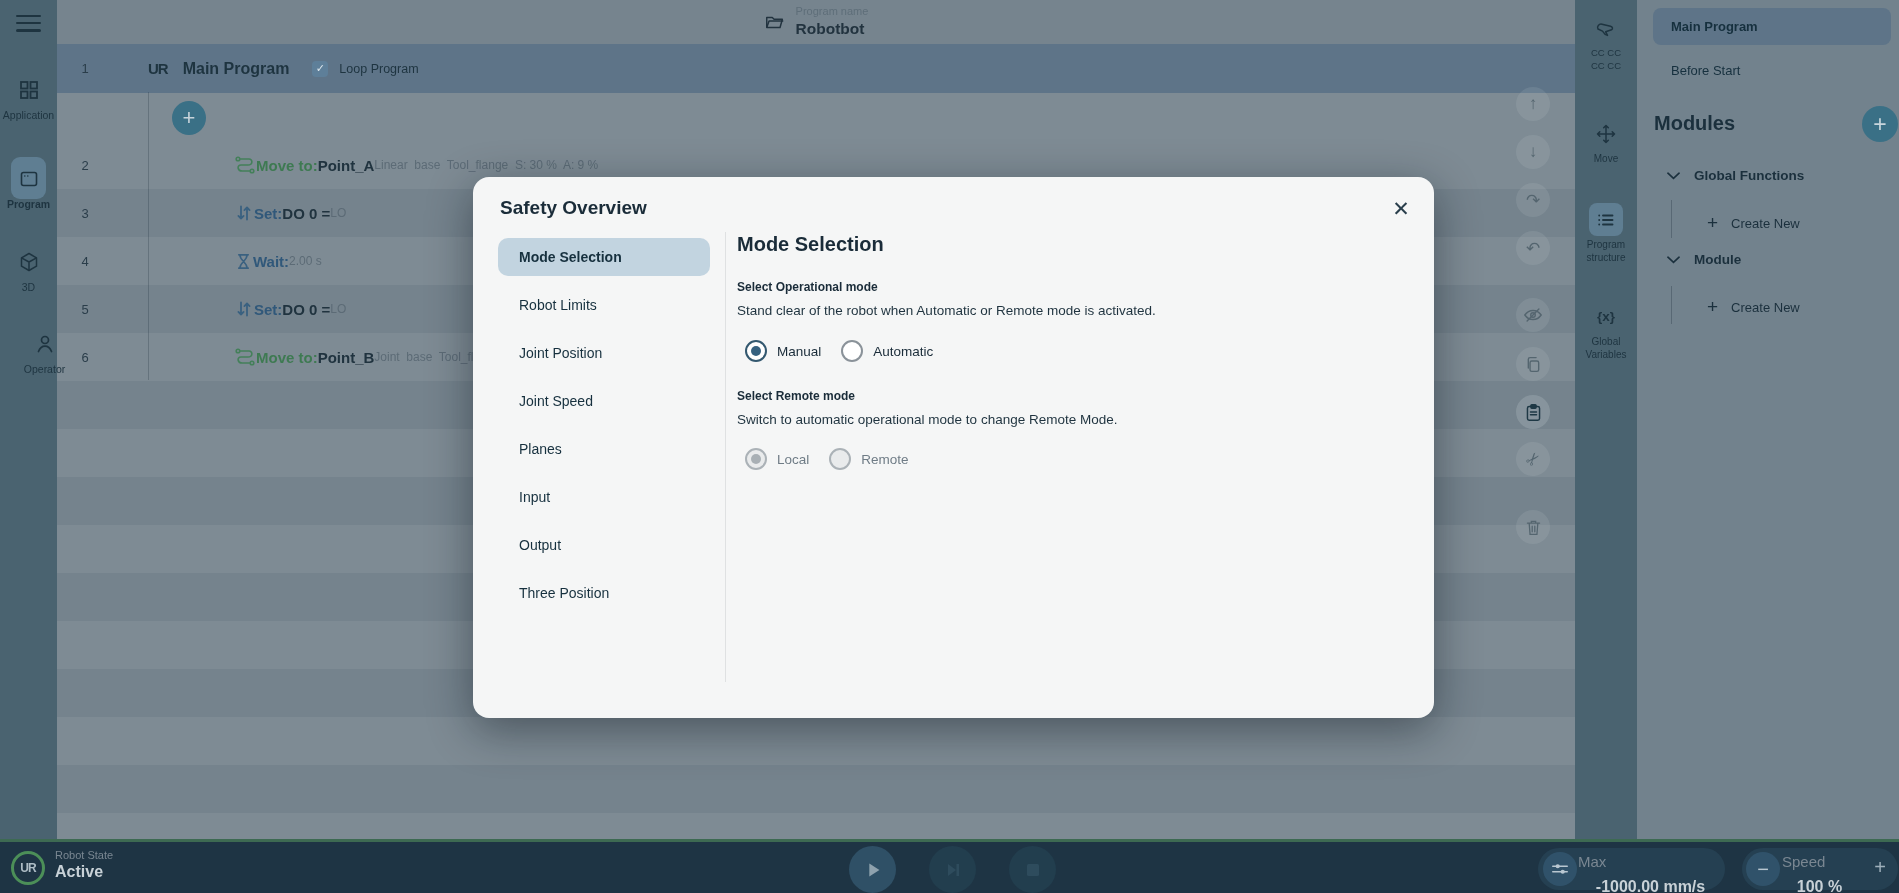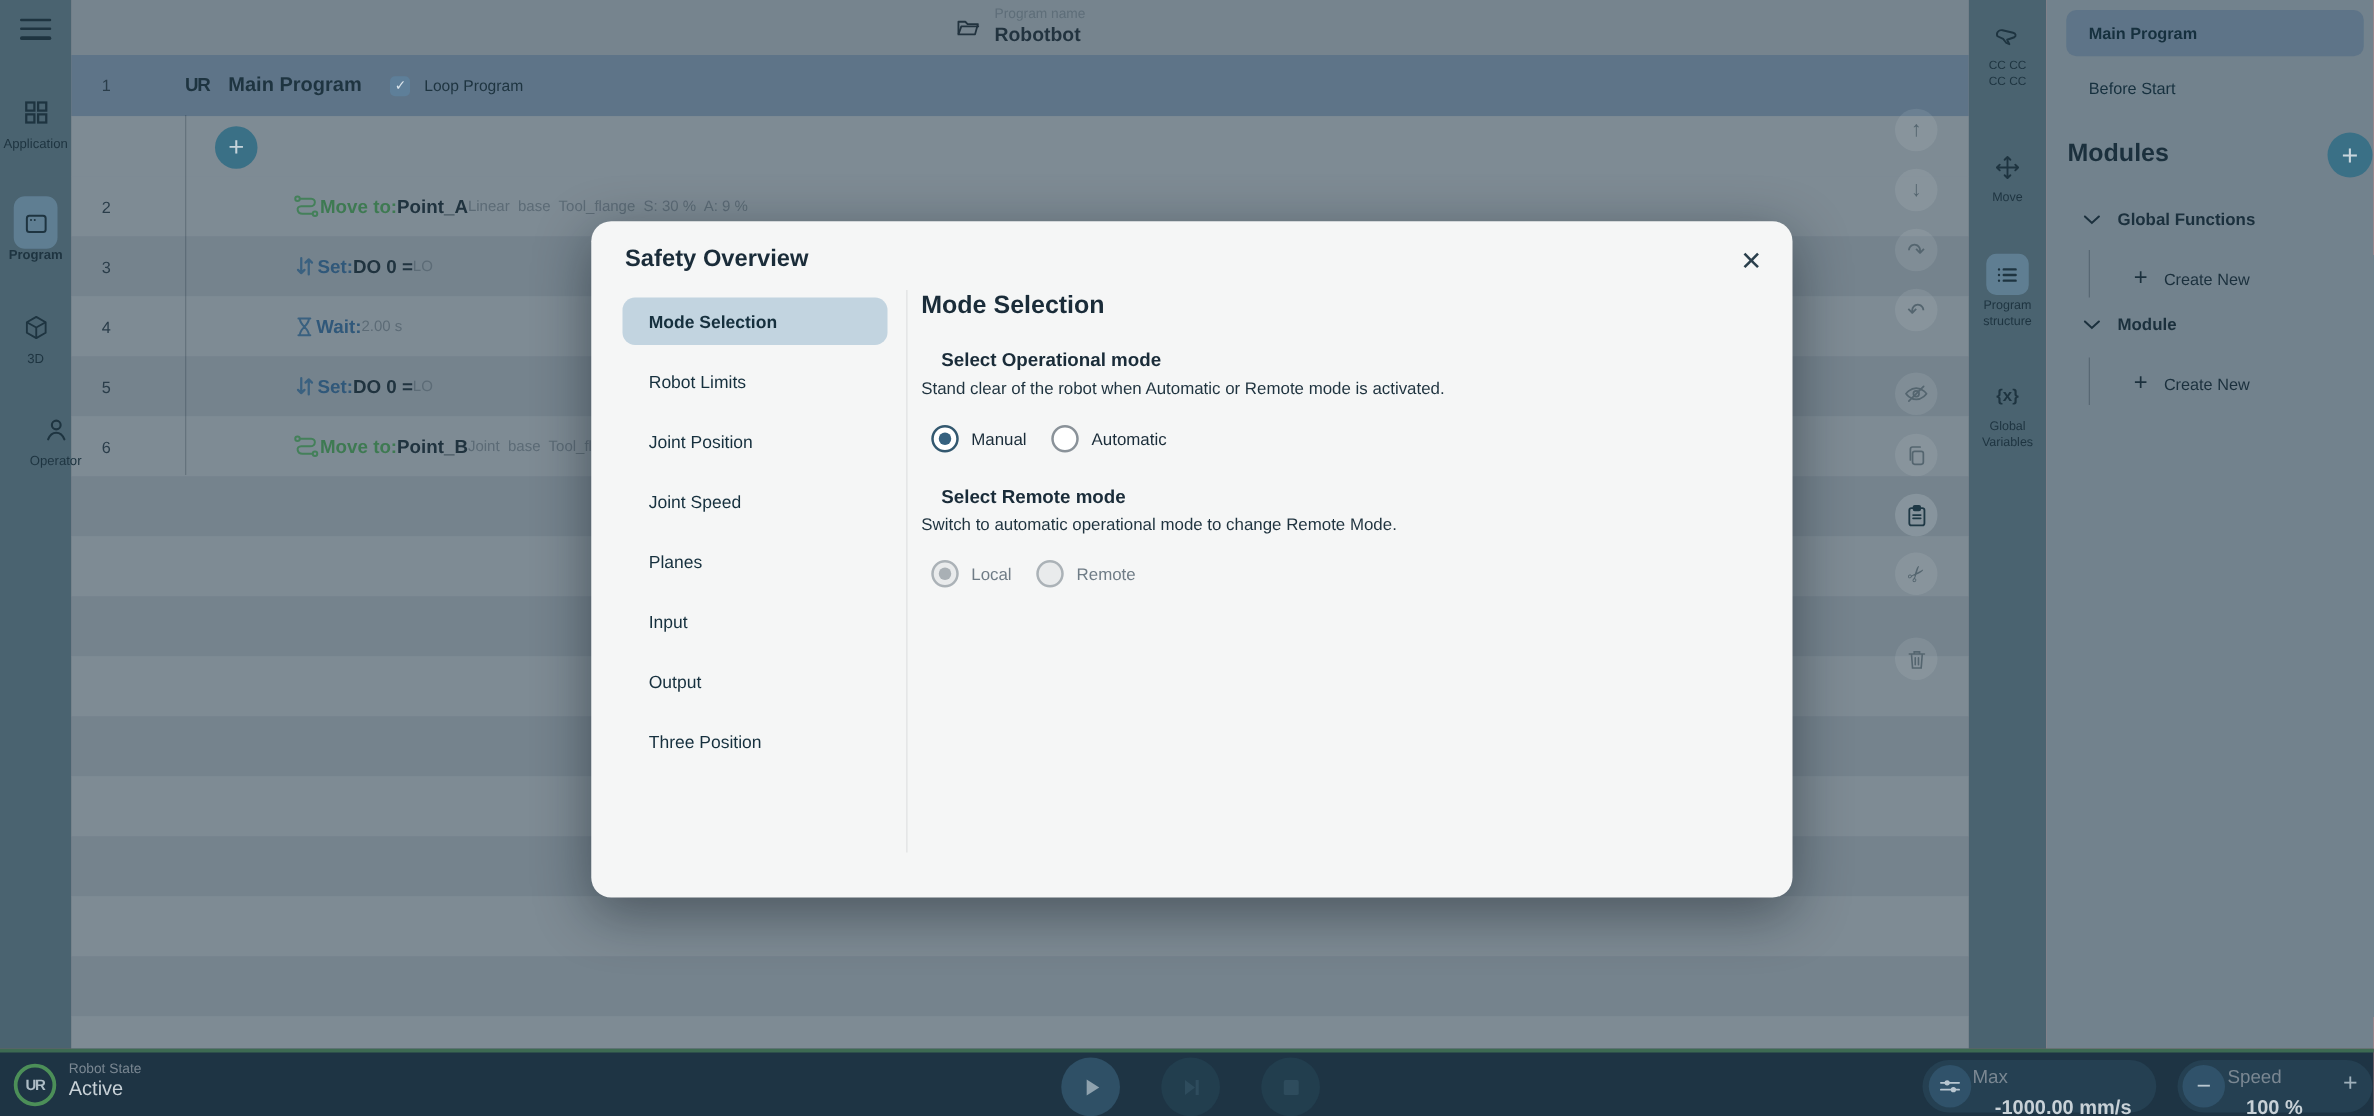--- a/index.html
+++ b/index.html
@@ -1,17 +1,17 @@
 <!DOCTYPE html>
 <html><head>
 <meta charset="utf-8">
 <style>
   * { margin:0; padding:0; box-sizing:border-box; }
   body { font-family:"Liberation Sans", sans-serif; background:#222; }
-  .screen { position:relative; width:1899px; height:893px; overflow:hidden; background:#fca5a5; }
+  .screen { position:relative; width:1899px; height:893px; overflow:hidden; background:#eab308; }
 
   
   .sidebar { position:absolute; left:0; top:0; width:57px; height:839px; background:#4A6370; z-index:3; }
   .hamburger { position:absolute; left:16px; top:10px; width:25px; height:25px; cursor:pointer; }
   .hamburger i { display:block; height:2.6px; background:#1E3440; margin:4.6px 0; border-radius:2px; }
   .side-item { position:absolute; left:0; width:57px; text-align:center; color:#1E3440; }
   .side-item .ic { display:flex; justify-content:center; align-items:center; height:34px; }
   .side-item .lbl { font-size:10.5px; margin-top:2px; }
   .side-sel-bg { position:absolute; left:11px; top:-5px; width:35px; height:42px; background:#5F7E92; border-radius:9px; z-index:0; }
   .side-item .ic, .side-item .lbl { position:relative; z-index:1; }
@@ -62,41 +62,41 @@
   .rp-add { position:absolute; left:225px; top:106px; width:36px; height:36px; border-radius:50%; background:#3A7086; color:#C9D6DD; font-size:23px; display:flex; align-items:center; justify-content:center; }
   .rp-group { position:absolute; left:30px; display:flex; align-items:center; gap:14px; font-size:13.5px; font-weight:700; color:#1B303D; }
   .rp-vline { position:absolute; left:34px; width:1px; height:38px; background:rgba(30,48,60,.30); }
   .rp-create { position:absolute; left:70px; display:flex; align-items:center; gap:13px; font-size:13px; color:#1B303D; }
   .rp-plus { font-size:19px; font-weight:400; color:#1B303D; }
 
   
   .bbar { position:absolute; left:0; bottom:0; width:1899px; height:54px; background:#1E3444; border-top:3px solid #3D6A52; z-index:5; }
   .ur-badge { position:absolute; left:11px; top:9px; width:34px; height:34px; border-radius:50%; border:3px solid #4C8F58; color:#AEBDC6; display:flex; align-items:center; justify-content:center; font-size:12px; font-weight:700; letter-spacing:-1px; }
   .rs-label { position:absolute; left:55px; top:7px; font-size:11px; color:#7A8792; }
-  .rs-value { position:absolute; left:55px; top:21px; font-size:16px; font-weight:400; color:#C8D1D7; }
+  .rs-value { position:absolute; left:55px; top:21px; font-size:16px; font-weight:700; color:#C8D1D7; }
   .ctrl { position:absolute; top:4px; width:47px; height:47px; border-radius:50%; display:flex; align-items:center; justify-content:center; }
   .ctrl.play { background:#2F5066; }
   .ctrl.dim { background:#223E4E; }
   .pill { position:absolute; top:6px; height:42px; background:#254052; border-radius:21px; }
   .pill-circ { position:absolute; top:4px; width:34px; height:34px; border-radius:50%; background:#30526A; display:flex; align-items:center; justify-content:center; color:#B9C7D1; font-size:20px; }
   .pill-lbl { position:absolute; top:5px; width:100%; text-align:left; font-size:15px; color:#7A8792; }
   .pill-val { position:absolute; top:18px; width:100%; text-align:center; font-size:16px; font-weight:700; color:#C8D1D7;margin-top:12px; }
   .plus-glyph { position:absolute; right:12px; top:8px; font-size:20px; color:#9FB0BB; }
 
   
   .modal { position:absolute; left:473px; top:177px; width:961px; height:541px; background:#F5F6F6; border-radius:16px; box-shadow:0 12px 45px rgba(8,18,26,.45); z-index:10; color:#1A2C39; }
   .m-title { position:absolute; left:27px; top:20px; font-size:19px; font-weight:700; }
   .m-close { position:absolute; left:913px; top:17px; width:30px; height:30px; display:flex; align-items:center; justify-content:center; font-size:21px; color:#2A3F4C; cursor:pointer; }
   .m-tabs { position:absolute; left:25px; top:61px; width:212px; }
   .m-tab { height:38px; margin-bottom:10px; display:flex; align-items:center; padding-left:21px; font-size:14px; color:#16303E; border-radius:10px; cursor:pointer; }
   .m-tab.sel { background:#C2D4E0; font-weight:700; }
   .m-div { position:absolute; left:252px; top:55px; width:1px; height:450px; background:#DFE1E2; }
   .m-content { position:absolute; left:264px; top:0; width:670px; height:100%; }
   .m-heading { position:absolute; left:0; top:56px; font-size:20px; font-weight:700; }
-  .m-sec-title { position:absolute; left:16px; font-size:15px; font-weight:700; }
+  .m-sec-title { position:absolute; left:0; font-size:12px; font-weight:700; }
   .m-sec-desc { position:absolute; left:0; font-size:13.5px; color:#1F333F; }
   .radio-row { position:absolute; left:8px; display:flex; align-items:center; gap:20px; }
   .radio-grp { display:flex; align-items:center; gap:10px; }
   .radio { width:22px; height:22px; border-radius:50%; background:#FFFFFF; border:2px solid #8A9299; position:relative; }
   .radio.on { border-color:#33586F; }
   .radio.on::after { content:""; position:absolute; left:4px; top:4px; width:10px; height:10px; border-radius:50%; background:#36617F; }
   .radio.dis { border-color:#ABB2B7; background:#E9EBEC; }
   .radio.dis.on::after { background:#A9B0B5; }
   .radio-lbl { font-size:13.5px; color:#1A2C39; }
   .radio-lbl.dis { color:#6F7C86; }

